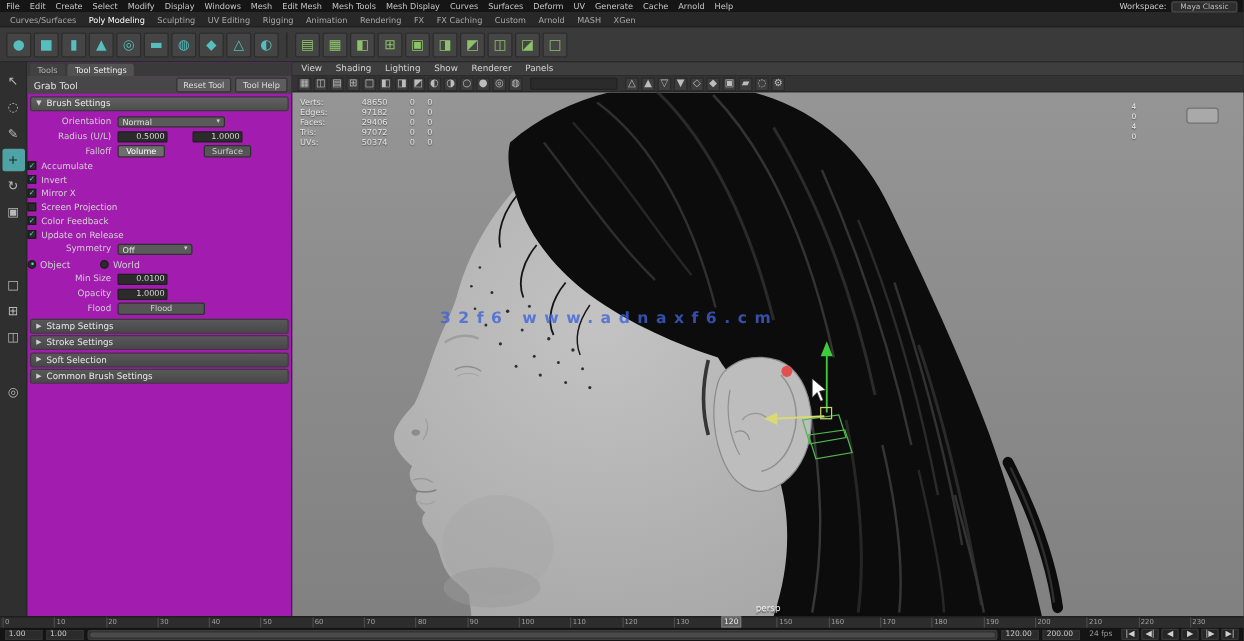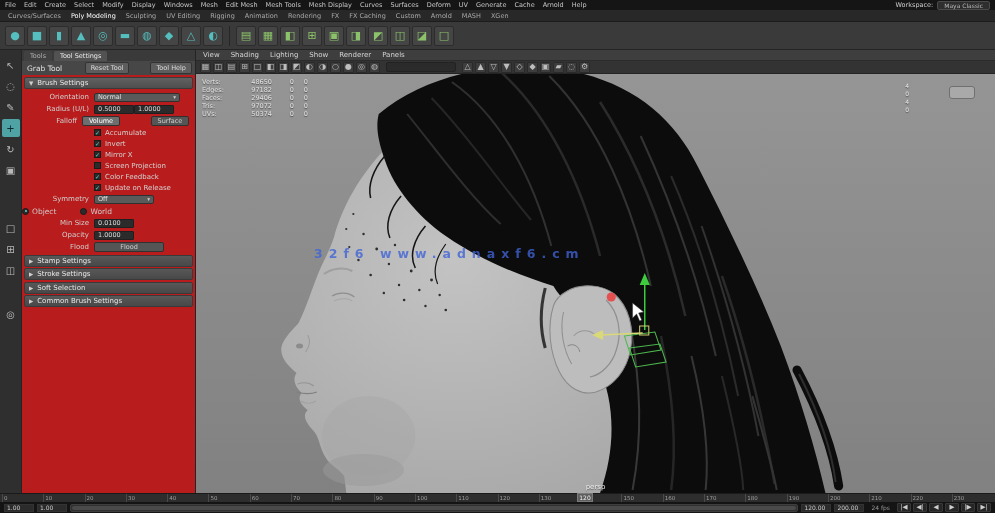--- a/index.html
+++ b/index.html
@@ -21,36 +21,36 @@
   .shelf-icon{width:20px;height:20px;background:#454545;border:1px solid #2c2c2c;border-radius:2px;display:flex;align-items:center;justify-content:center;font-size:11px;line-height:11px;cursor:pointer;}
   .shelf-sep{width:1px;height:20px;background:#262626;margin:0 4px;}
   
   .main{display:flex;height:443px;}
   .toolbox{width:22px;background:#2f2f2f;display:flex;flex-direction:column;align-items:center;padding-top:6px;gap:3px;border-right:1px solid #242424;}
   .tool-btn{width:18px;height:18px;display:flex;align-items:center;justify-content:center;font-size:10px;color:#b9b9b9;border-radius:2px;cursor:pointer;}
   .tool-btn.active{background:#4fa3a5;color:#0e2a2a;}
   .toolbox-gap{height:34px;}
   .toolbox-gap2{height:20px;}
   
-  .panel{width:174px;background:#b91c1c;border-right:1px solid #242424;display:flex;flex-direction:column;font-size:7.5px;}
+  .panel{width:212px;background:#a21caf;border-right:1px solid #242424;display:flex;flex-direction:column;font-size:7.5px;}
   .panel-tabs{height:11px;background:#3a3a3a;display:flex;gap:2px;padding:1px 2px 0;}
   .panel-tab{padding:0 6px;background:#414141;border-radius:2px 2px 0 0;color:#b0b0b0;display:flex;align-items:center;font-size:6.5px;cursor:pointer;}
   .panel-tab.active{background:#525252;color:#eaeaea;}
-  .panel-head{height:14px;display:flex;align-items:center;padding:0 3px;gap:21px;background:#474747;}
+  .panel-head{height:14px;display:flex;align-items:center;padding:0 3px;gap:3px;background:#474747;}
   .panel-tool-name{flex:1;font-size:7.5px;color:#e2e2e2;padding-left:2px;}
   .pbtn{background:#5d5d5d;border:1px solid #333;border-radius:2px;font-size:6.5px;padding:1px 5px;color:#dddddd;cursor:pointer;}
   .section-bar{height:12px;margin:2px;background:linear-gradient(#616161,#4e4e4e);border:1px solid #3a3a3a;border-radius:2px;display:flex;align-items:center;padding:0 4px;gap:4px;color:#e8e8e8;font-size:7px;cursor:pointer;}
   .tri{font-size:5.5px;color:#d0d0d0;}
   .prow{display:flex;align-items:center;height:12px;padding:0 3px;}
   .plabel{width:64px;text-align:right;margin-right:5px;color:#cfcfcf;font-size:7px;}
-  .pdrop{width:86px;height:9px;background:#5a5a5a;border:1px solid #303030;border-radius:2px;display:flex;align-items:center;justify-content:space-between;padding:0 3px;font-size:6.5px;color:#e0e0e0;cursor:pointer;}
-  .pinput{width:40px;height:9px;background:#2b2b2b;border:1px solid #1f1f1f;border-radius:1px;display:flex;align-items:center;padding:0 3px;font-size:6.5px;color:#d8d8d8;margin-right:0;cursor:text;}
+  .pdrop{width:86px;height:9px;background:#5a5a5a;border:1px solid #303030;border-radius:2px;display:flex;align-items:flex-start;justify-content:space-between;padding:0 3px;font-size:6.5px;color:#e0e0e0;cursor:pointer;}
+  .pinput{width:40px;height:9px;background:#2b2b2b;border:1px solid #1f1f1f;border-radius:1px;display:flex;align-items:center;padding:0 14px;font-size:6.5px;color:#d8d8d8;margin-right:20px;cursor:text;}
   .fbtn{width:38px;height:10px;background:#555555;border:1px solid #303030;display:flex;align-items:center;justify-content:center;font-size:6.5px;margin-right:3px;border-radius:2px;color:#cfcfcf;cursor:pointer;}
   .fbtn.active{background:#6e6e6e;color:#ffffff;}
-  .chk-row{display:flex;align-items:center;height:11px;padding-left:72px;gap:4px;}
+  .chk-row{display:flex;align-items:center;height:11px;gap:4px;}
   .chk{width:7px;height:7px;background:#2b2b2b;border:1px solid #1a1a1a;display:flex;align-items:center;justify-content:center;font-size:6px;line-height:6px;color:#5fd3c8;cursor:pointer;}
   .chk-label{color:#d2d2d2;font-size:7px;}
   .radio-row{display:flex;align-items:center;height:12px;gap:16px;}
   .radio-opt{display:flex;align-items:center;gap:3px;margin-right:8px;cursor:pointer;}
   .radio{width:7px;height:7px;border:1px solid #1a1a1a;background:#2b2b2b;border-radius:50%;position:relative;}
   .radio-opt.active .radio::after{content:"";position:absolute;inset:1.5px;background:#5fd3c8;border-radius:50%;}
   .collapsed-list .section-bar{margin:1.5px 2px;background:linear-gradient(#585858,#484848);}
   
   .viewport{flex:1;display:flex;flex-direction:column;min-width:0;}
   .vmenus{height:11px;background:#3e3e3e;display:flex;align-items:center;gap:11px;padding:0 7px;font-size:7px;color:#d4d4d4;border-bottom:1px solid #2b2b2b;}

